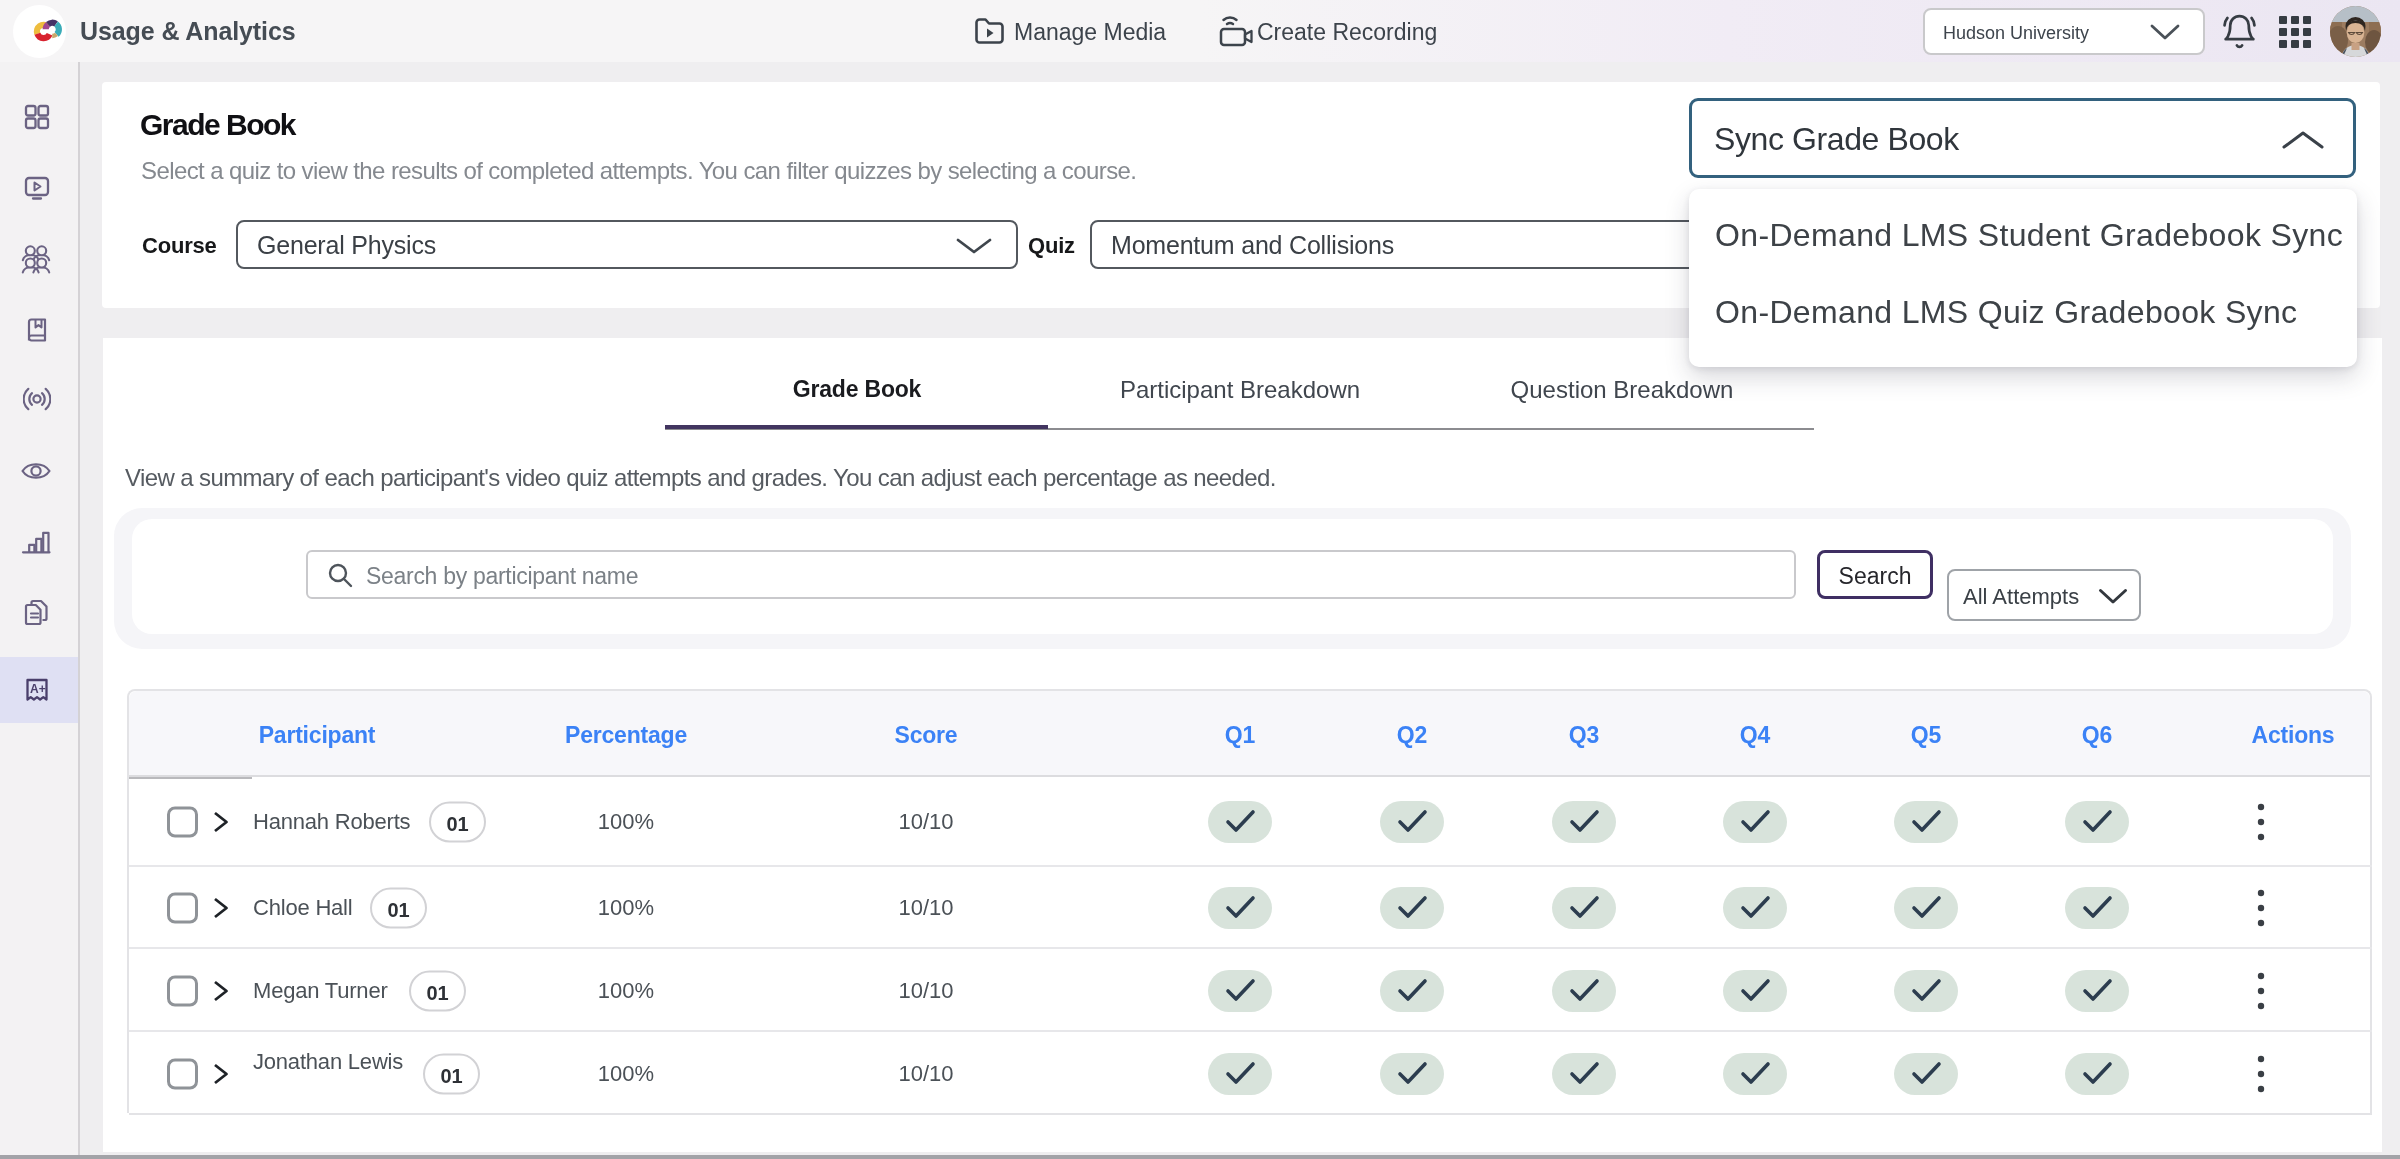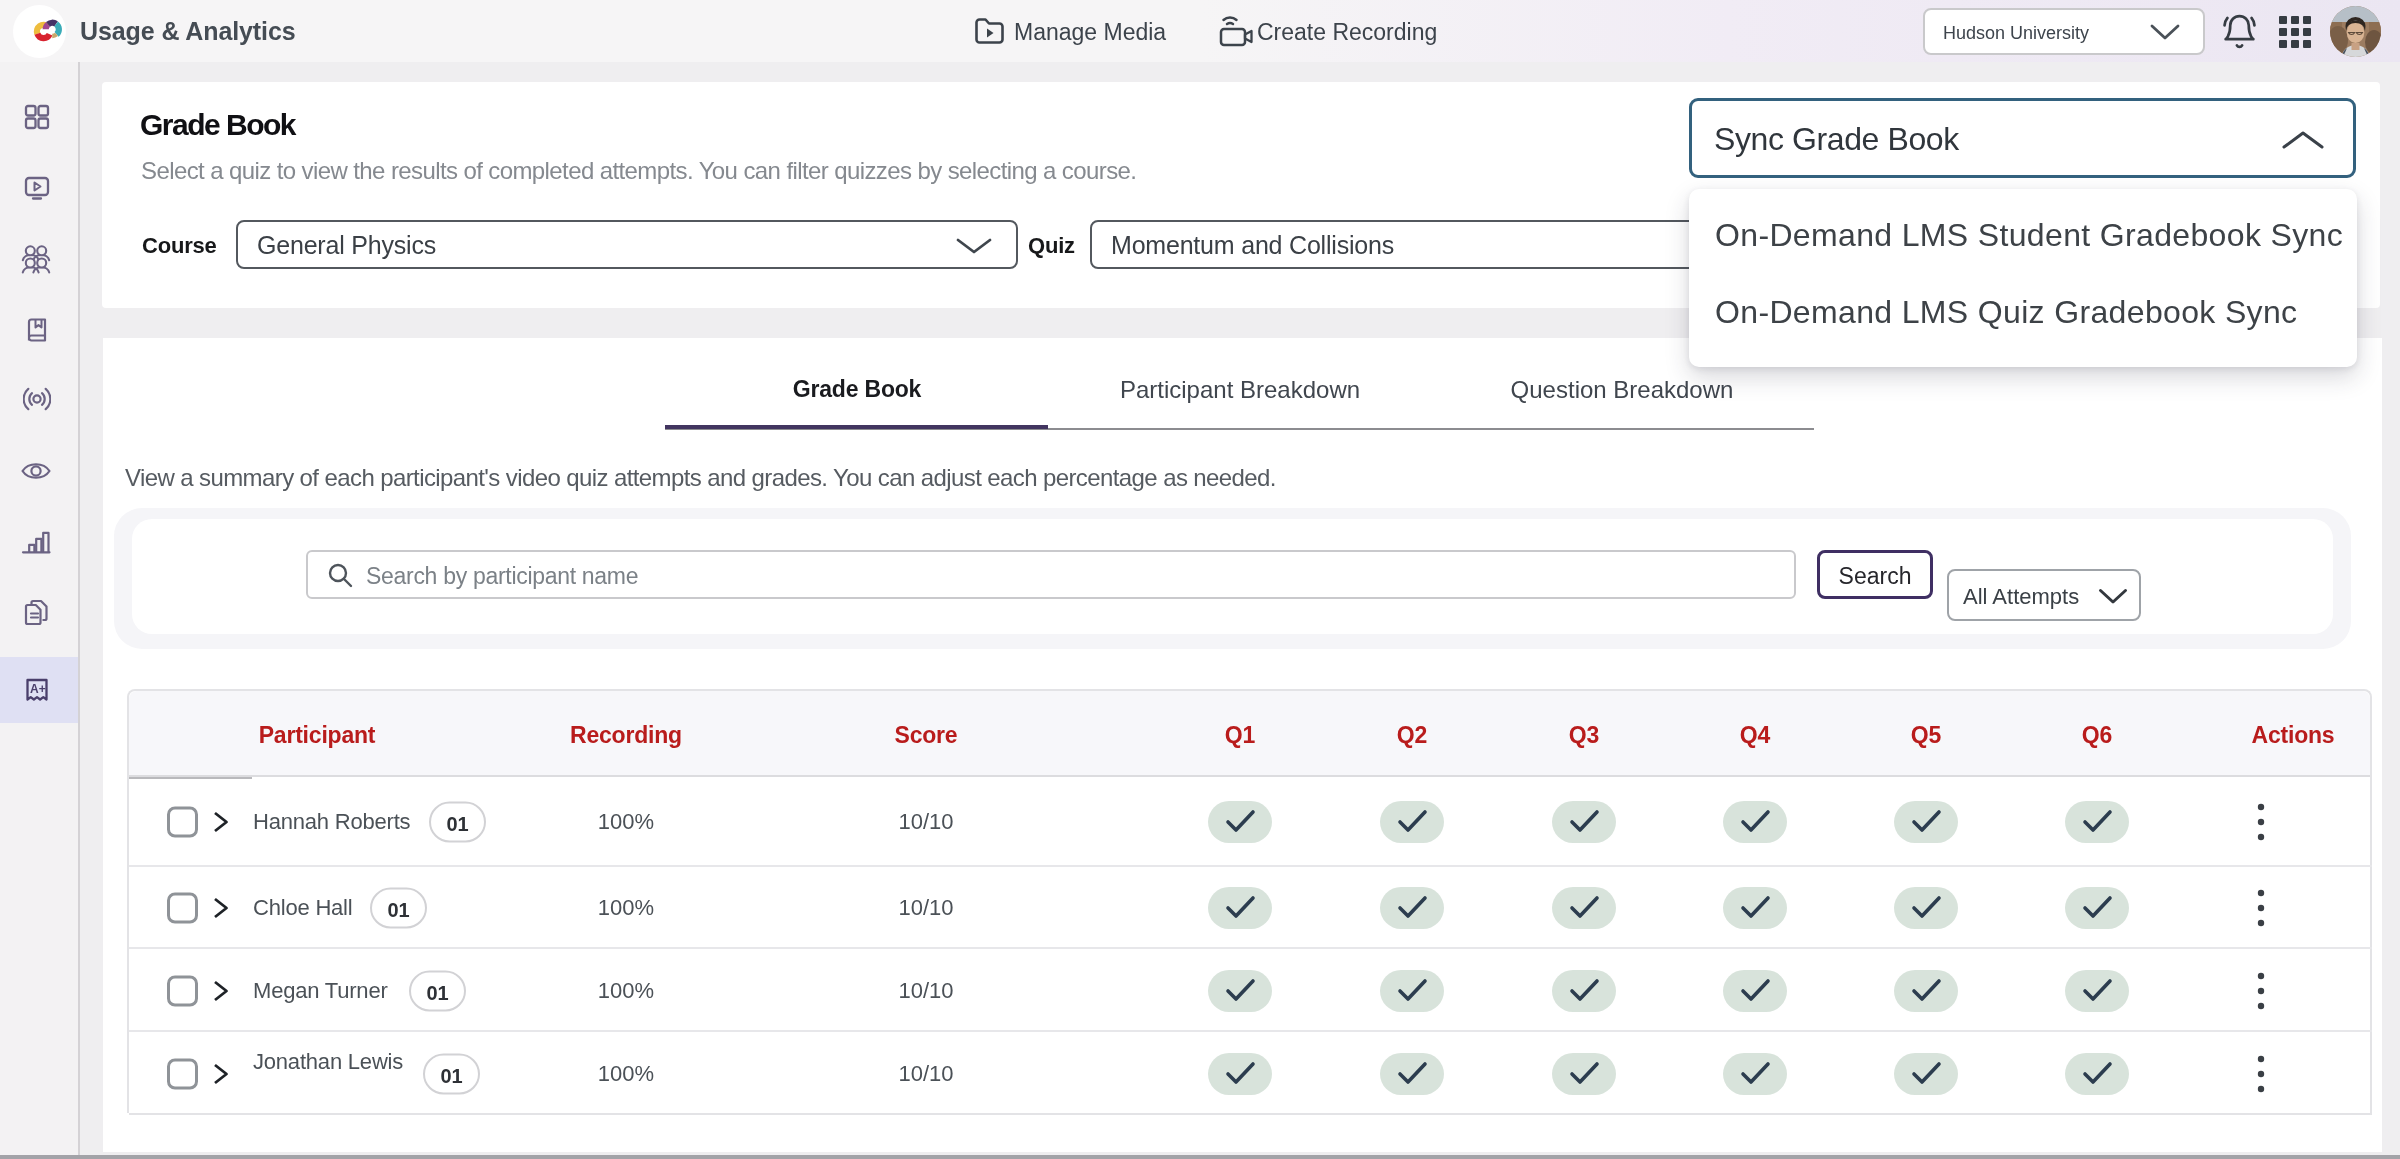--- a/index.html
+++ b/index.html
@@ -45,21 +45,21 @@
   .desc { left:22px; top:126px; font-size:24px; color:#565b61; letter-spacing:-0.6px; }
   .searchwrap { left:11px; top:170px; width:2237px; height:141px; background:#f5f5f8; border-radius:28px; }
   .searchcard { left:29px; top:181px; width:2201px; height:115px; background:#fff; border-radius:20px; }
   .searchinput { left:203px; top:212px; width:1490px; height:49px; border:2px solid #c9c9cc; border-radius:6px; background:#fff; }
   .searchbtn { left:1714px; top:212px; width:116px; height:49px; border:3px solid #3f2f63; border-radius:8px; background:#fff; }
   .attempts { left:1844px; top:211px; width:194px; height:52px; border:2px solid #9fa3a8; border-radius:8px; background:#fff;margin-top:20px; }
 
   
   .table { left:24px; top:351px; width:2245px; height:424px; border:2px solid #e3e3e6; border-radius:8px 8px 0 0; border-bottom:none; }
   .thead { position:absolute; left:0; top:0; width:100%; height:86px; background:#f7f7fa; border-radius:8px 8px 0 0; border-bottom:2px solid #dcdcdf; }
-  .th { position:absolute; top:0; height:86px; line-height:88px; font-size:23px; font-weight:700; color:#b91c1c; transform:translateX(-50%); letter-spacing:-0.2px; }
+  .th { position:absolute; top:0; height:86px; line-height:88px; font-size:23px; font-weight:700; color:#3b82f6; transform:translateX(-50%); letter-spacing:-0.2px; }
   .cell { position:absolute; transform:translate(-50%,-50%); font-size:22px; color:#4b5157; }
   .checkbox { position:absolute; width:31px; height:31px; border:3px solid #8f9398; border-radius:8px; background:#fff; transform:translate(0,-50%); left:38px; }
   .name { position:absolute; font-size:22px; color:#4b5157; transform:translate(0,-50%); left:124px; letter-spacing:-0.2px; white-space:nowrap; }
   .pill01 { position:absolute; width:57px; height:41px; border:2px solid #d2d2d5; border-radius:21px; transform:translate(0,-50%);
     text-align:center; line-height:41px; font-size:20px; font-weight:700; color:#2e3136; background:#fff; }
   .qpill { position:absolute; width:64px; height:42px; background:#d8e3db; border-radius:21px; transform:translate(-50%,-50%); }
   .dots { position:absolute; transform:translate(-50%,-50%); }
   .chev { transform:translate(0,-50%); }
   .qpill svg { display:block; }
   .icon { position:absolute; }
@@ -244,21 +244,21 @@
       <span style="position:absolute;left:14px;height:48px;line-height:52px;font-size:22px;color:#3a4046;">All Attempts</span>
       <svg style="position:absolute; right:11px; top:17px;" width="30" height="17" viewBox="0 0 30 17">
           <path d="M2.5 2.5 L15 14 L27.5 2.5" fill="none" stroke="#33383e" stroke-width="3" stroke-linecap="round" stroke-linejoin="round"></path>
         </svg>
     </div>
 
     <div class="abs table">
       <div class="thead"></div>
       <div class="abs" style="left:0px; top:86px; width:123px; height:2px; background:#b9b9bc;"></div>
       <div class="th" style="left:188px;">Participant</div>
-      <div class="th" style="left:497px;">Recording</div>
+      <div class="th" style="left:497px;">Percentage</div>
       <div class="th" style="left:797px;">Score</div>
       <div class="th" style="left:1111px;">Q1</div>
       <div class="th" style="left:1283px;">Q2</div>
       <div class="th" style="left:1455px;">Q3</div>
       <div class="th" style="left:1626px;">Q4</div>
       <div class="th" style="left:1797px;">Q5</div>
       <div class="th" style="left:1968px;">Q6</div>
       <div class="th" style="left:2164px;">Actions</div>
       <div class="abs" style="left:0; top:174px; width:2243px; height:2px; background:#e7e7ea;"></div>
       <div class="abs" style="left:0; top:256px; width:2243px; height:2px; background:#e7e7ea;"></div>

